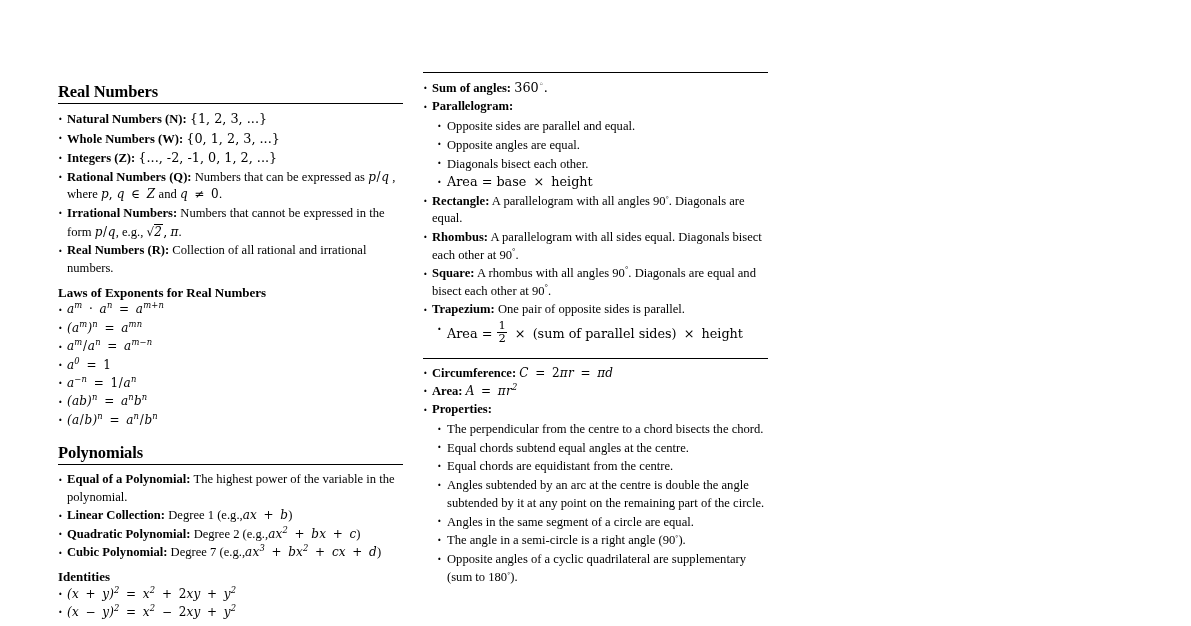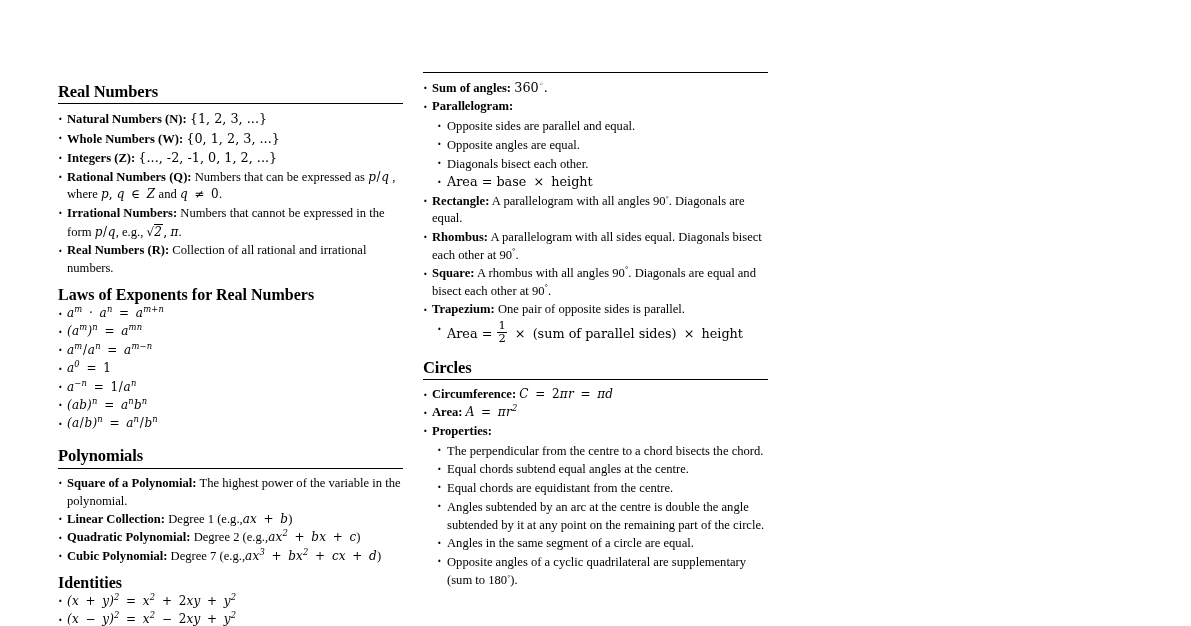--- a/index.html
+++ b/index.html
@@ -40,21 +40,21 @@
   }
   .sec-rule {
     border: 0;
     border-top: 1.6px solid #000;
     margin: 0 0 6px 0;
     width: 100%;
   }
   .sec-block { margin-bottom: 13px; }
 
   .sub-title {
-    font-size: 16px;
+    font-size: 13px;
     font-weight: bold;
     line-height: 1.2;
     margin: 7px 0 1px 0;
   }
 
   
   ul.lvl1, ul.lvl2 {
     list-style: none;
     margin: 0;
     padding: 0;
@@ -219,21 +219,21 @@
         </li>
       </ul>
     </div>
 
     <div class="sec-block">
       <div class="sec-title">Polynomials</div>
       <hr class="sec-rule">
 
       <ul class="lvl1">
         <li class="roomy">
-          <span class="lbl">Square of a Polynomial:</span>
+          <span class="lbl">Equal of a Polynomial:</span>
           <span>The highest power of the variable in the polynomial.</span>
         </li>
         <li class="roomy">
           <span class="lbl">Linear Collection:</span>
           <span>Degree 1 (e.g.,</span><span class="m">ax <span class="op">+</span> b</span><span>)</span>
         </li>
         <li class="roomy">
           <span class="lbl">Quadratic Polynomial:</span>
           <span>Degree 2 (e.g.,</span><span class="m">ax<span class="sup">2</span> <span class="op">+</span> bx <span class="op">+</span> c</span><span>)</span>
         </li>
@@ -296,40 +296,42 @@
           <ul class="lvl2">
             <li>
               <span class="mn">Area = <span class="frac"><span class="fn">1</span><span class="fd">2</span></span> <span class="times">×</span> (sum of parallel sides) <span class="times">×</span> height</span>
             </li>
           </ul>
         </li>
       </ul>
     </div>
 
     <div class="sec-block">
-      <div class="sec-title">Circles</div>
       <hr class="sec-rule">
 
       <ul class="lvl1">
         <li class="roomy">
           <span class="lbl">Circumference:</span>
           <span class="m">C <span class="op">=</span> <span class="num">2</span>πr <span class="op">=</span> πd</span>
         </li>
         <li class="roomy">
           <span class="lbl">Area:</span>
           <span class="m">A <span class="op">=</span> πr<span class="sup">2</span></span>
         </li>
         <li>
           <span class="lbl">Properties:</span>
           <ul class="lvl2">
             <li>The perpendicular from the centre to a chord bisects the chord.</li>
             <li>Equal chords subtend equal angles at the centre.</li>
             <li class="roomy">Equal chords are equidistant from the centre.</li>
             <li class="roomy">Angles subtended by an arc at the centre is double the angle subtended by it at any point on the remaining part of the circle.</li>
             <li>Angles in the same segment of a circle are equal.</li>
+            <li class="roomy">
+              <span>The angle in a semi-circle is a right angle (90<span class="deg">◦</span>).</span>
+            </li>
             <li>
               <span>Opposite angles of a cyclic quadrilateral are supplementary (sum to 180<span class="deg">◦</span>).</span>
             </li>
           </ul>
         </li>
       </ul>
     </div>
 
   </div>
 

